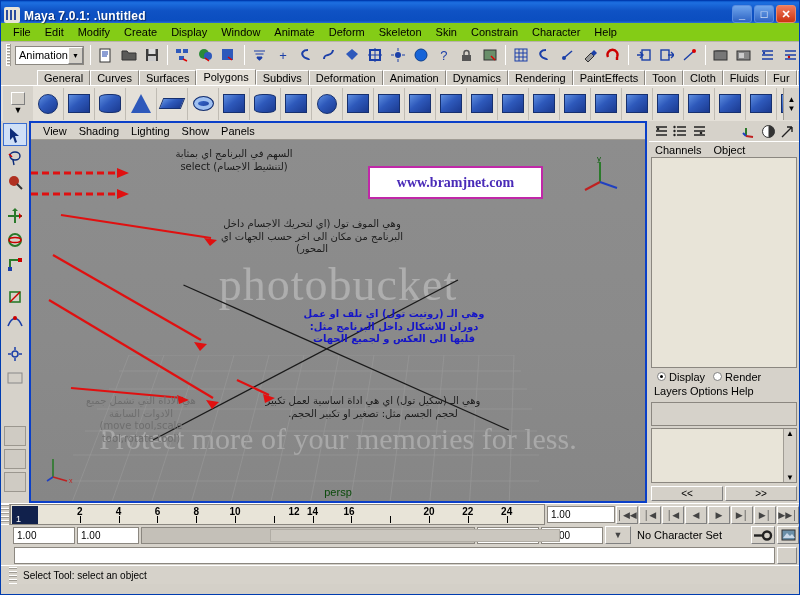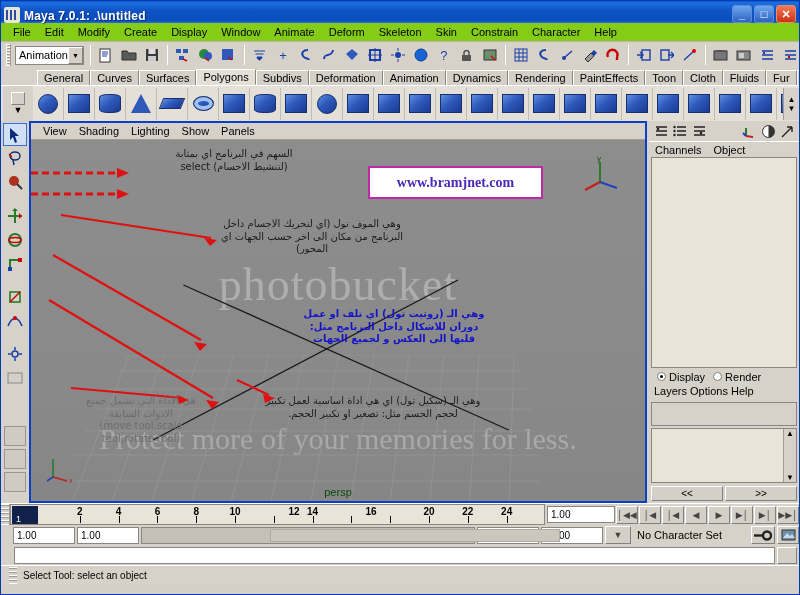--- a/index.html
+++ b/index.html
@@ -879,21 +879,21 @@
           <div class="ticklbl" style="left: 146.414px;">6</div>
           <div class="tick" style="left: 185.219px;"></div>
           <div class="ticklbl" style="left: 185.219px;">8</div>
           <div class="tick" style="left: 224.024px;"></div>
           <div class="ticklbl" style="left: 224.024px;">10</div>
           <div class="tick" style="left: 262.829px;"></div>
           <div class="ticklbl" style="left: 262px; margin-left: 21px;">12</div>
           <div class="tick" style="left: 301.633px;"></div>
           <div class="ticklbl" style="left: 301.633px;">14</div>
           <div class="tick" style="left: 340.438px;"></div>
-          <div class="ticklbl" style="left: 360px;">16</div>
+          <div class="ticklbl" style="left: 338px;">16</div>
           <div class="tick" style="left: 379.243px;"></div>
           <div class="ticklbl" style="left: 358px; margin-top: 47px;">18</div>
           <div class="tick" style="left: 418.048px;"></div>
           <div class="ticklbl" style="left: 418.048px;">20</div>
           <div class="tick" style="left: 456.853px;"></div>
           <div class="ticklbl" style="left: 456.853px;">22</div>
           <div class="tick" style="left: 495.657px;"></div>
           <div class="ticklbl" style="left: 495.657px;">24</div>
         </div>
       <div class="tlcontrols">

